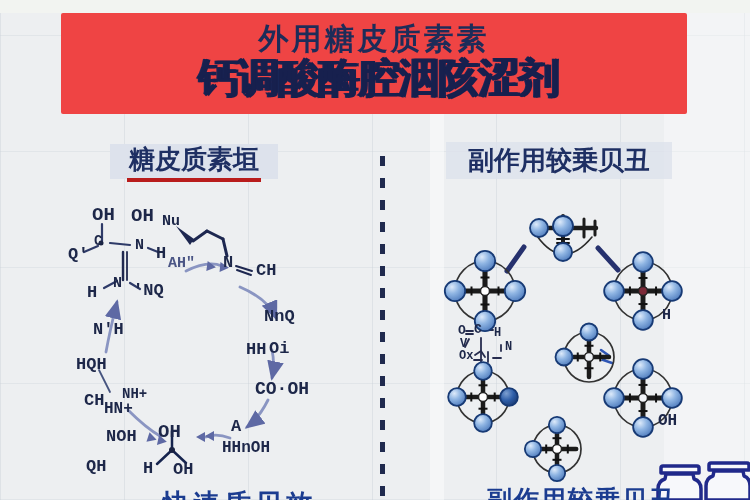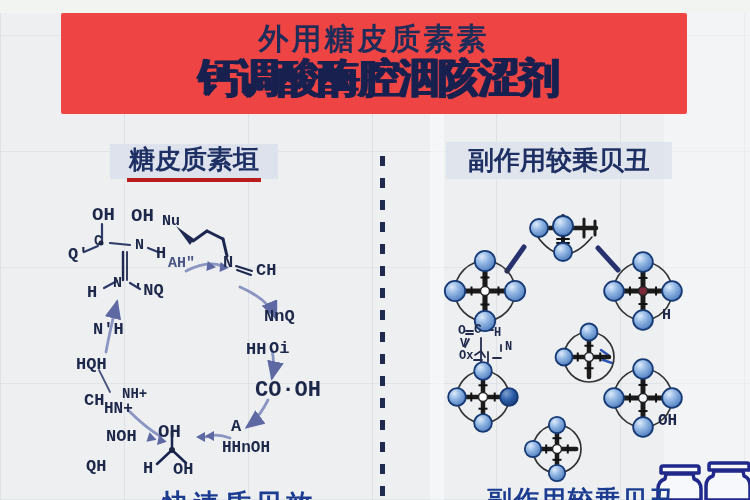--- a/index.html
+++ b/index.html
@@ -256,21 +256,21 @@
     <span class="chem-label" style="left: 223px; top: 254px; font-size: 17px;">N</span>
     <span class="chem-label" style="left: 256px; top: 262px; font-size: 17px;">CH</span>
     <span class="chem-label" style="left: 87px; top: 284px; font-size: 17px;">H</span>
     <span class="chem-label" style="left: 113px; top: 276px; font-size: 15px; font-weight: 800;">N</span>
     <span class="chem-label" style="left: 133px; top: 282px; font-size: 17px;">'NQ</span>
     <span class="chem-label" style="left: 93px; top: 321px; font-size: 17px;">N'H</span>
     <span class="chem-label" style="left: 264px; top: 308px; font-size: 17px;">NnQ</span>
     <span class="chem-label" style="left: 246px; top: 341px; font-size: 17px;">HH</span>
     <span class="chem-label" style="left: 269px; top: 340px; font-size: 17px;">Oi</span>
     <span class="chem-label" style="left: 76px; top: 356px; font-size: 17px;">HQH</span>
-    <span class="chem-label" style="left: 255px; top: 380px; font-size: 22px;">CO·OH</span>
+    <span class="chem-label" style="left: 255px; top: 380px; font-size: 18px;">CO·OH</span>
     <span class="chem-label" style="left: 84px; top: 392px; font-size: 17px;">CH</span>
     <span class="chem-label" style="left: 122px; top: 387px; font-size: 14px;">NH+</span>
     <span class="chem-label" style="left: 104px; top: 401px; font-size: 16px;">HN+</span>
     <span class="chem-label" style="left: 106px; top: 428px; font-size: 17px;">NOH</span>
     <span class="chem-label" style="left: 158px; top: 423px; font-size: 19px;">OH</span>
     <span class="chem-label" style="left: 231px; top: 418px; font-size: 17px;">A</span>
     <span class="chem-label" style="left: 222px; top: 440px; font-size: 16px;">HHnOH</span>
     <span class="chem-label" style="left: 86px; top: 458px; font-size: 17px;">QH</span>
     <span class="chem-label" style="left: 143px; top: 460px; font-size: 17px;">H</span>
     <span class="chem-label" style="left: 173px; top: 461px; font-size: 17px;">OH</span>

